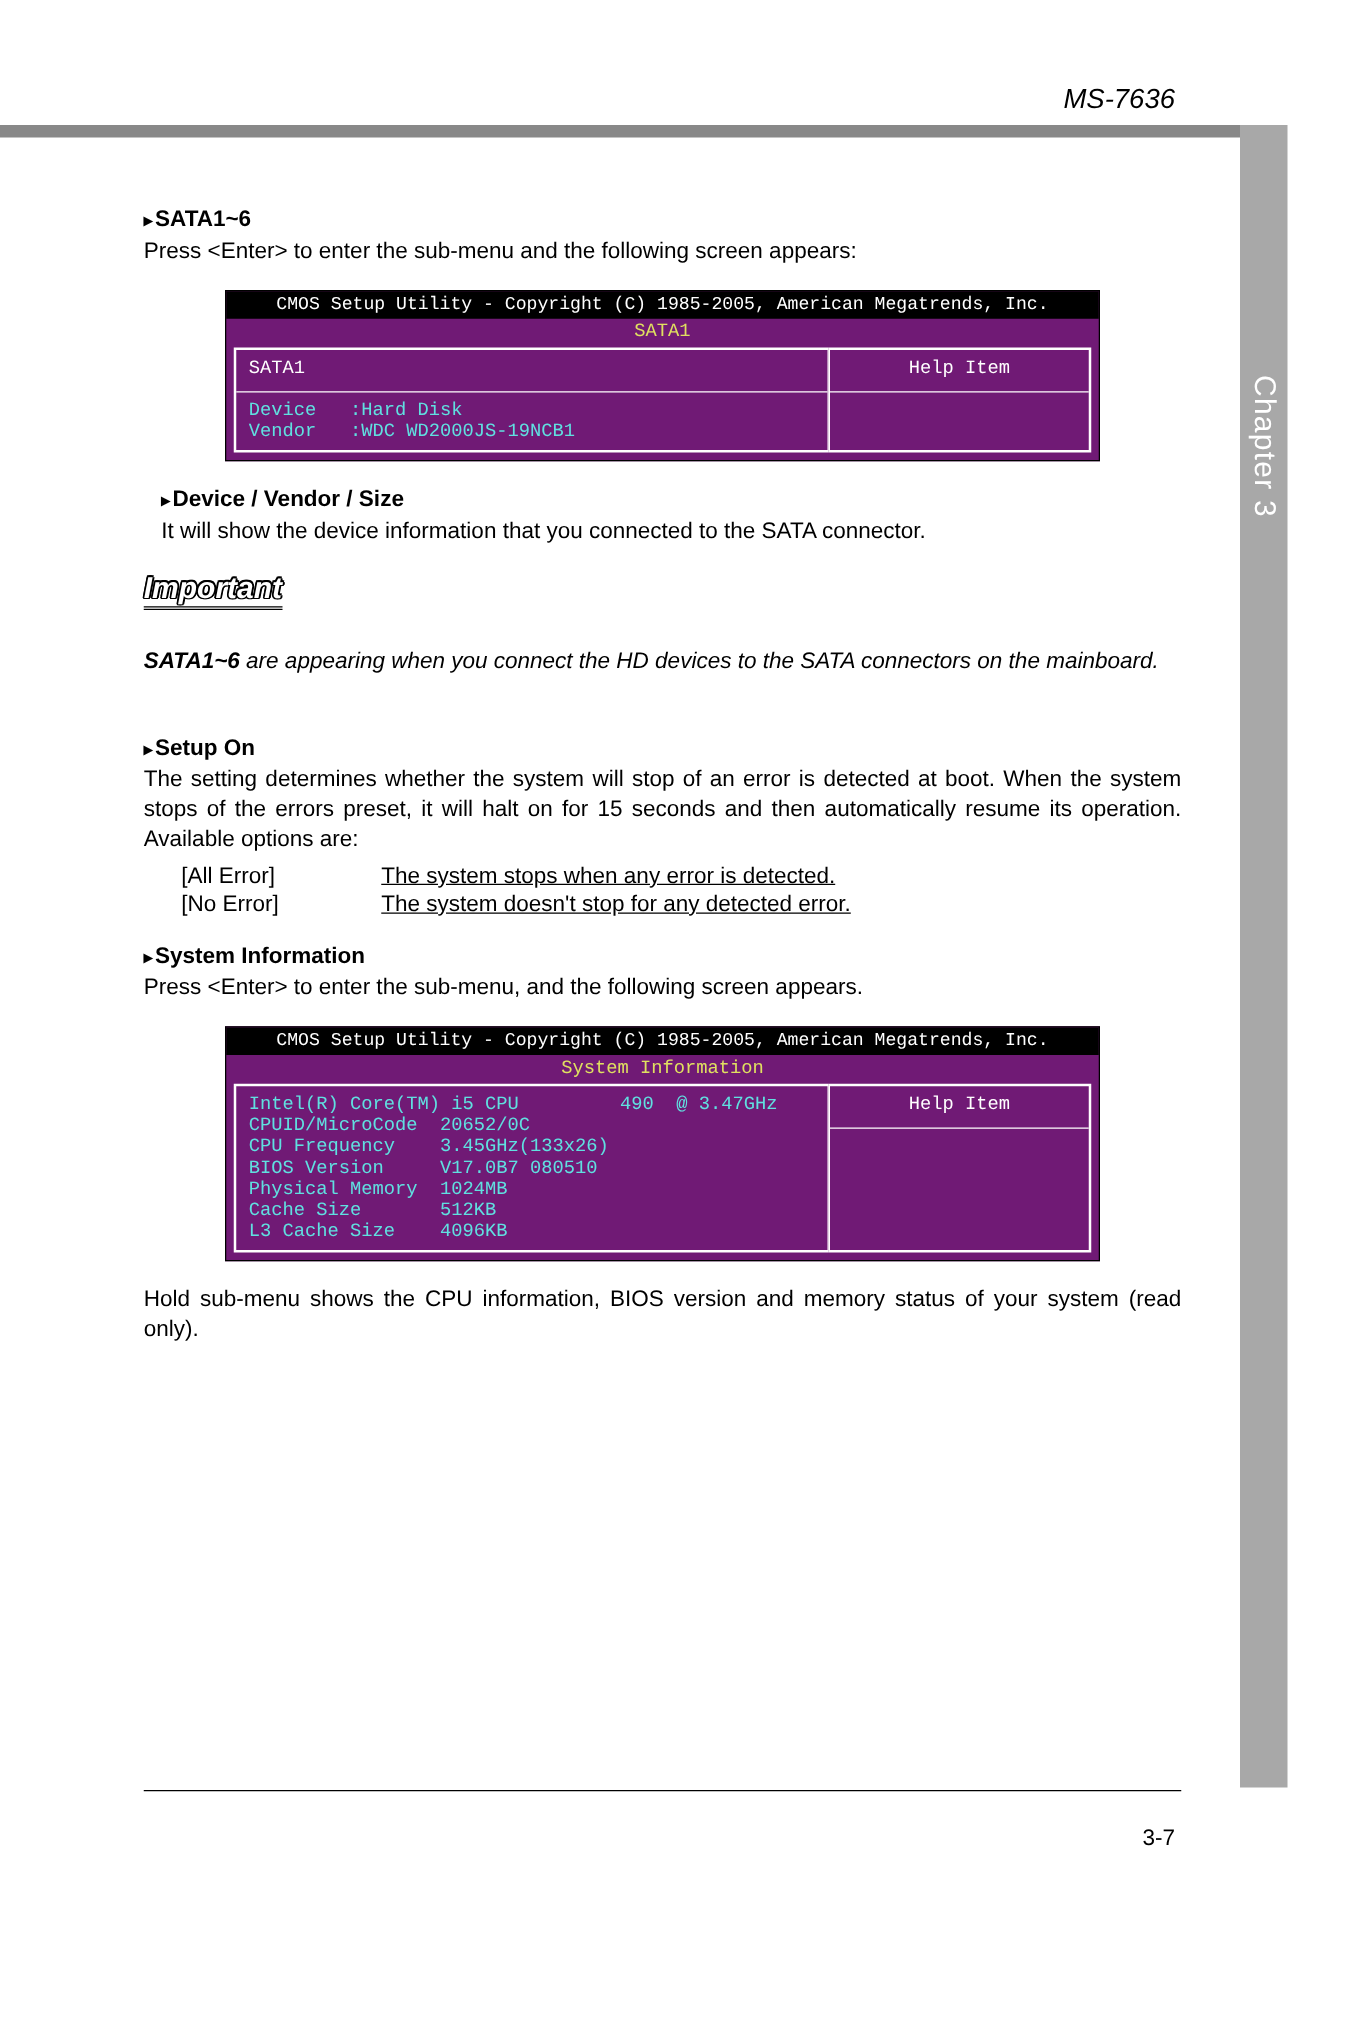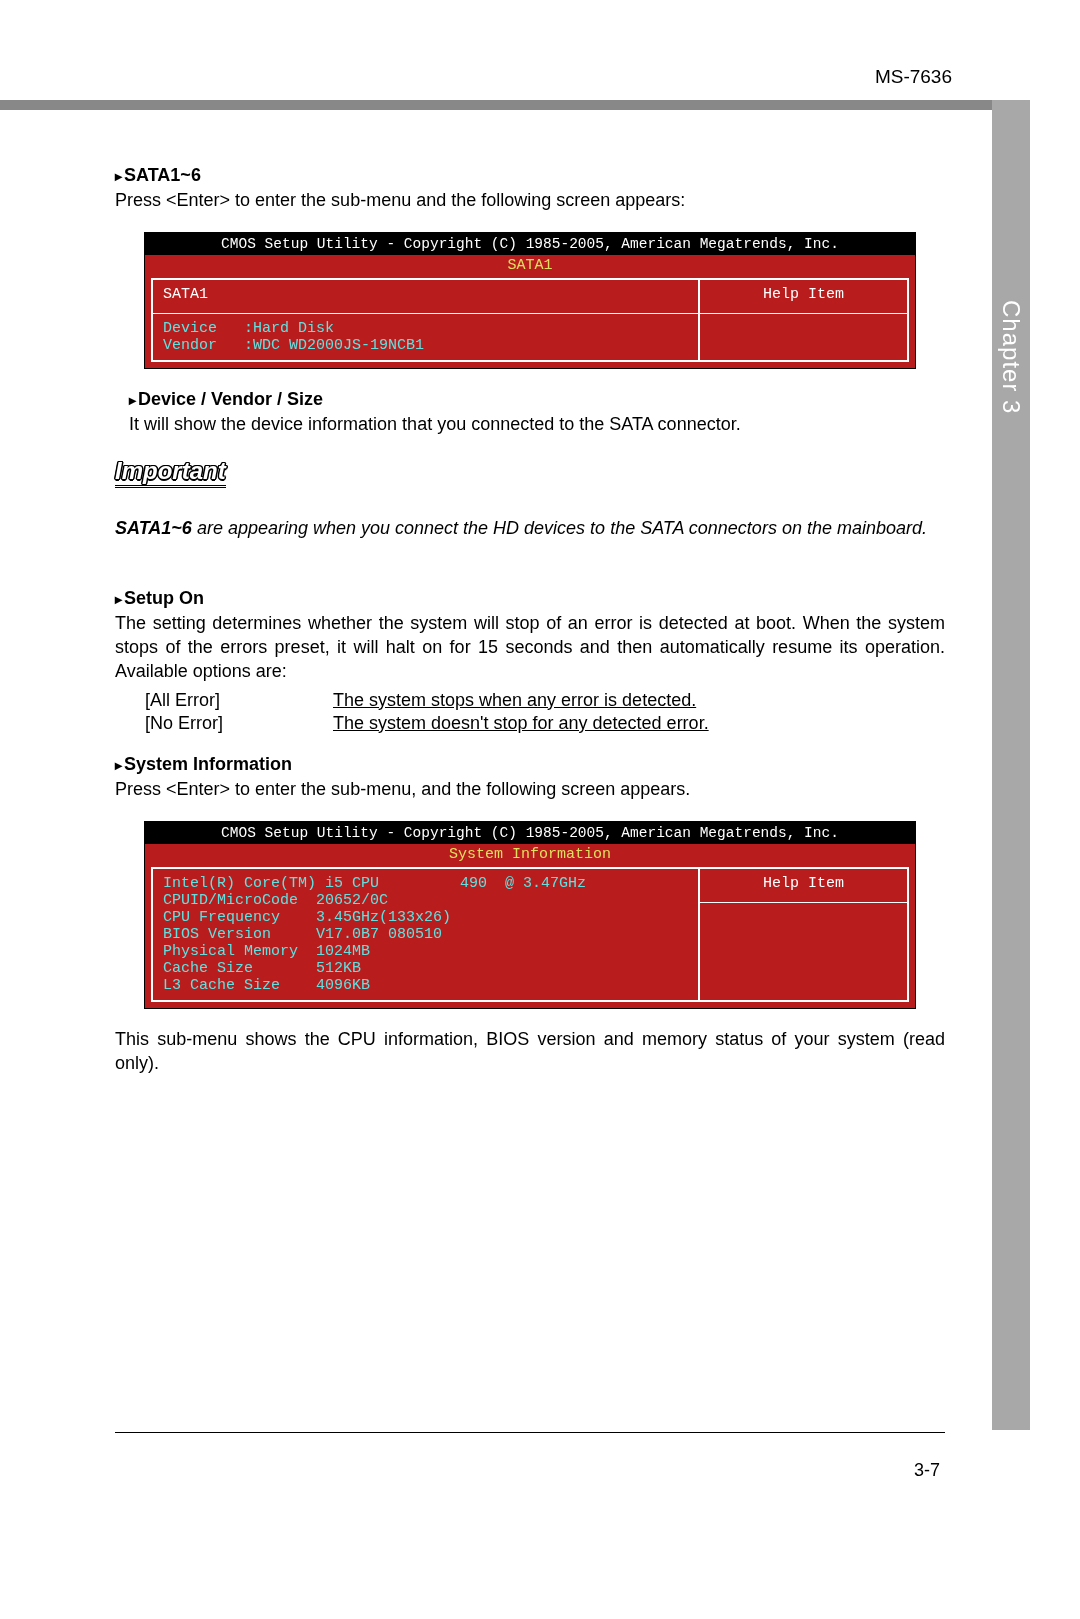--- a/index.html
+++ b/index.html
@@ -16,22 +16,23 @@
     position: absolute;
     top: 100px;
     left: 0;
     width: 1024px;
     height: 10px;
     background: #888;
   }
   .doc-id {
     position: absolute;
     top: 66px;
-    right: 128px;
-    font-size: 19px;
+    right: 140px;
+    font-size: 22px;
+    font-style: italic;
   }
   .side-tab {
     position: absolute;
     top: 100px;
     right: 50px;
     width: 38px;
     height: 1330px;
     background: #a8a8a8;
     display: flex;
     align-items: flex-start;
@@ -61,23 +62,23 @@
     font-size: 14px;
   }
   .body-text {
     margin-bottom: 6px;
     line-height: 1.35;
   }
   .justified { text-align: justify; }
   .indented { margin-left: 14px; }
   .bios-box {
     margin: 20px auto 18px auto;
-    width: 772px;
+    width: 700px;
     border: 1px solid #000;
-    background: #b91c1c;
+    background: #701a75;
     font-family: "Courier New", monospace;
     font-size: 15px;
     color: #fff;
   }
   .bios-title {
     background: #000;
     color: #fff;
     text-align: center;
     padding: 3px 4px;
     font-size: 14.5px;
@@ -126,21 +127,20 @@
     margin-top: 14px;
     margin-bottom: 3px;
     padding-bottom: 0;
     letter-spacing: 0;
   }
   .important-note { font-style: italic; line-height: 1.35; margin-top: 25px; }
   .important-note .lead { font-weight: bold; }
   .option-row {
     display: flex;
     margin: 2px 0 2px 30px;
-    gap: 28px;
   }
   .option-key { width: 160px; }
   .option-val { flex: 1; text-decoration: underline; }
   .footer-line {
     position: absolute;
     left: 115px;
     width: 830px;
     border-top: 1px solid #000;
     top: 1432px;
   }
@@ -220,18 +220,18 @@
         <div class="bios-row">Cache Size       512KB</div>
         <div class="bios-row">L3 Cache Size    4096KB</div>
       </div>
       <div class="bios-right">
         <div class="bios-col-hdr">Help Item</div>
         <hr class="bios-hr">
       </div>
     </div>
   </div>
 
-  <div class="body-text justified">This sub-menu shows the CPU information, BIOS version and memory status of your system (read only).</div>
+  <div class="body-text justified">Hold sub-menu shows the CPU information, BIOS version and memory status of your system (read only).</div>
 
 </div>
 
 <div class="footer-line"></div>
 <div class="page-num">3-7</div>
 
 </body></html>

